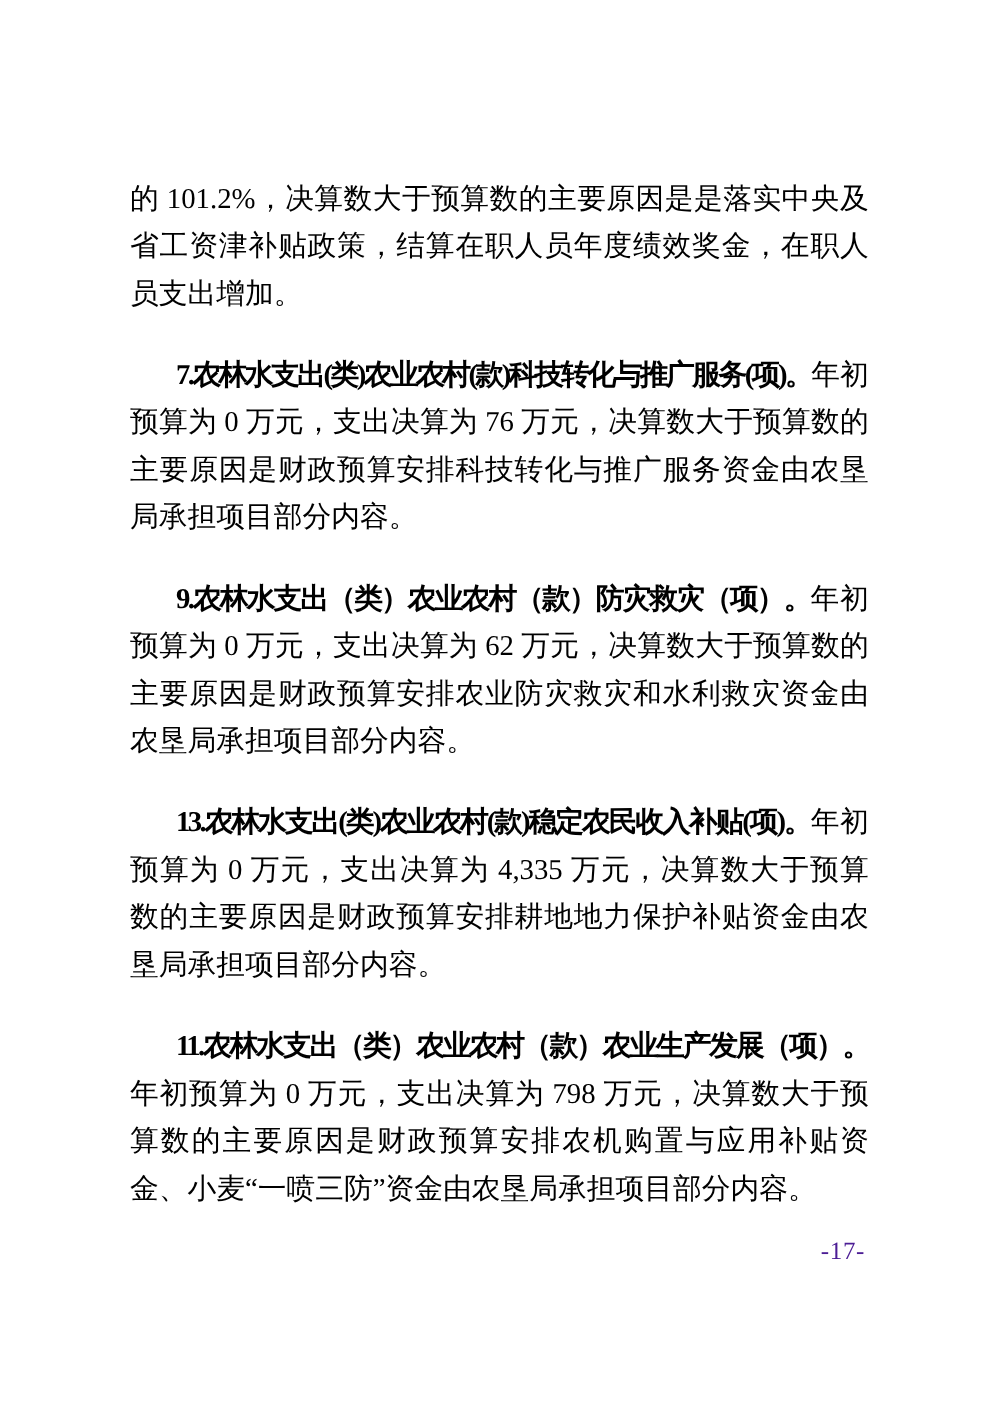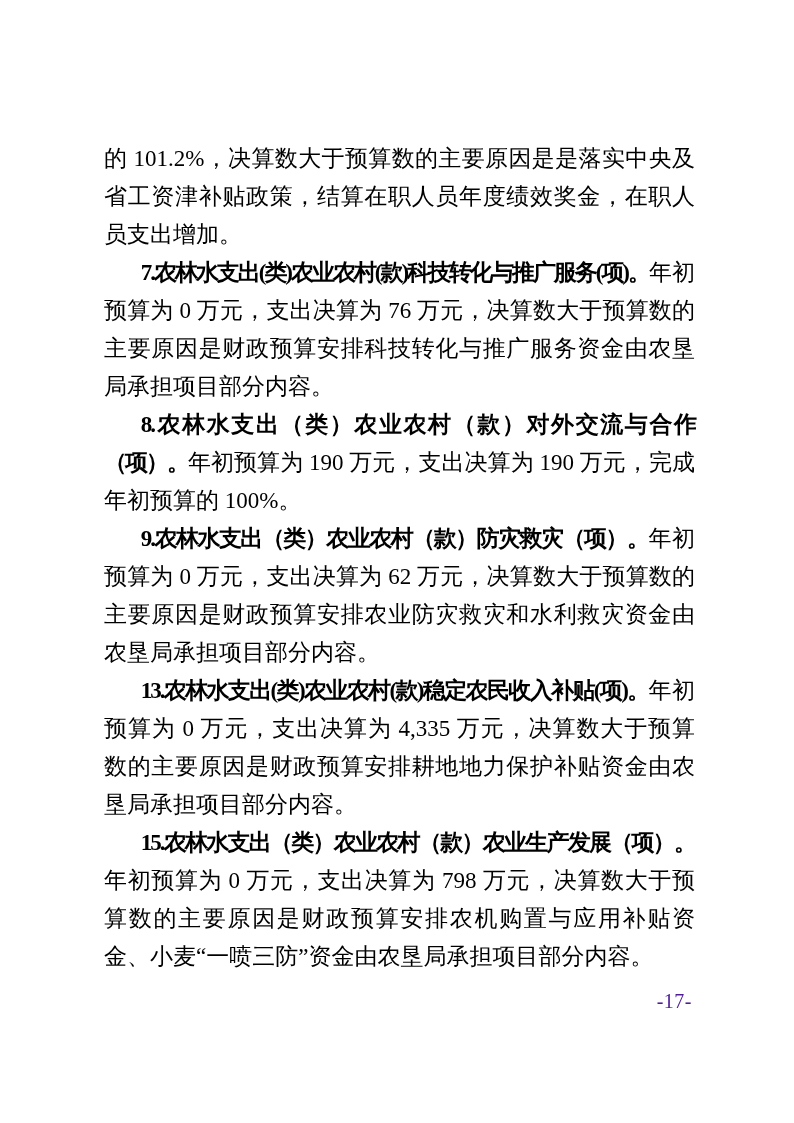--- a/index.html
+++ b/index.html
@@ -32,20 +32,21 @@
   }
   .content p {
     margin: 0;
     padding: 0;
   }
   p.para-continuation {
     text-indent: 0;
   }
   p.para-numbered {
     text-indent: 1.6em;
+    margin-top: 27px;
   }
   .para-heading {
     font-weight: 700;
     letter-spacing: -0.09em;
   }
   .para-body {
     font-weight: 400;
   }
   .footer-pagenum {
     position: absolute;
@@ -61,25 +62,24 @@
 </head>
 <body>
 
 <div class="page">
   <div class="content">
 
     <p class="para-continuation"><span class="para-body">的 101.2%，决算数大于预算数的主要原因是是落实中央及省工资津补贴政策，结算在职人员年度绩效奖金，在职人员支出增加。</span></p>
 
     <p class="para-numbered"><span class="para-heading">7.农林水支出(类)农业农村(款)科技转化与推广服务(项)。</span><span class="para-body">年初预算为 0 万元，支出决算为 76 万元，决算数大于预算数的主要原因是财政预算安排科技转化与推广服务资金由农垦局承担项目部分内容。</span></p>
 
-    <p class="para-numbered"><span class="para-heading">8.农林水支出（类）农业农村（款）对外交流与合作（项）。</span><span class="para-body">年初预算为 190 万元，支出决算为 190 万元，完成年初预算的 100%。</span></p>
 
     <p class="para-numbered"><span class="para-heading">9.农林水支出（类）农业农村（款）防灾救灾（项）。</span><span class="para-body">年初预算为 0 万元，支出决算为 62 万元，决算数大于预算数的主要原因是财政预算安排农业防灾救灾和水利救灾资金由农垦局承担项目部分内容。</span></p>
 
     <p class="para-numbered"><span class="para-heading">13.农林水支出(类)农业农村(款)稳定农民收入补贴(项)。</span><span class="para-body">年初预算为 0 万元，支出决算为 4,335 万元，决算数大于预算数的主要原因是财政预算安排耕地地力保护补贴资金由农垦局承担项目部分内容。</span></p>
 
-    <p class="para-numbered"><span class="para-heading">15.农林水支出（类）农业农村（款）农业生产发展（项）。</span><span class="para-body">年初预算为 0 万元，支出决算为 798 万元，决算数大于预算数的主要原因是财政预算安排农机购置与应用补贴资金、小麦“一喷三防”资金由农垦局承担项目部分内容。</span></p>
+    <p class="para-numbered"><span class="para-heading">11.农林水支出（类）农业农村（款）农业生产发展（项）。</span><span class="para-body">年初预算为 0 万元，支出决算为 798 万元，决算数大于预算数的主要原因是财政预算安排农机购置与应用补贴资金、小麦“一喷三防”资金由农垦局承担项目部分内容。</span></p>
 
 
   </div>
 
   <div class="footer-pagenum">-17-</div>
 </div>
 
 </body></html>

